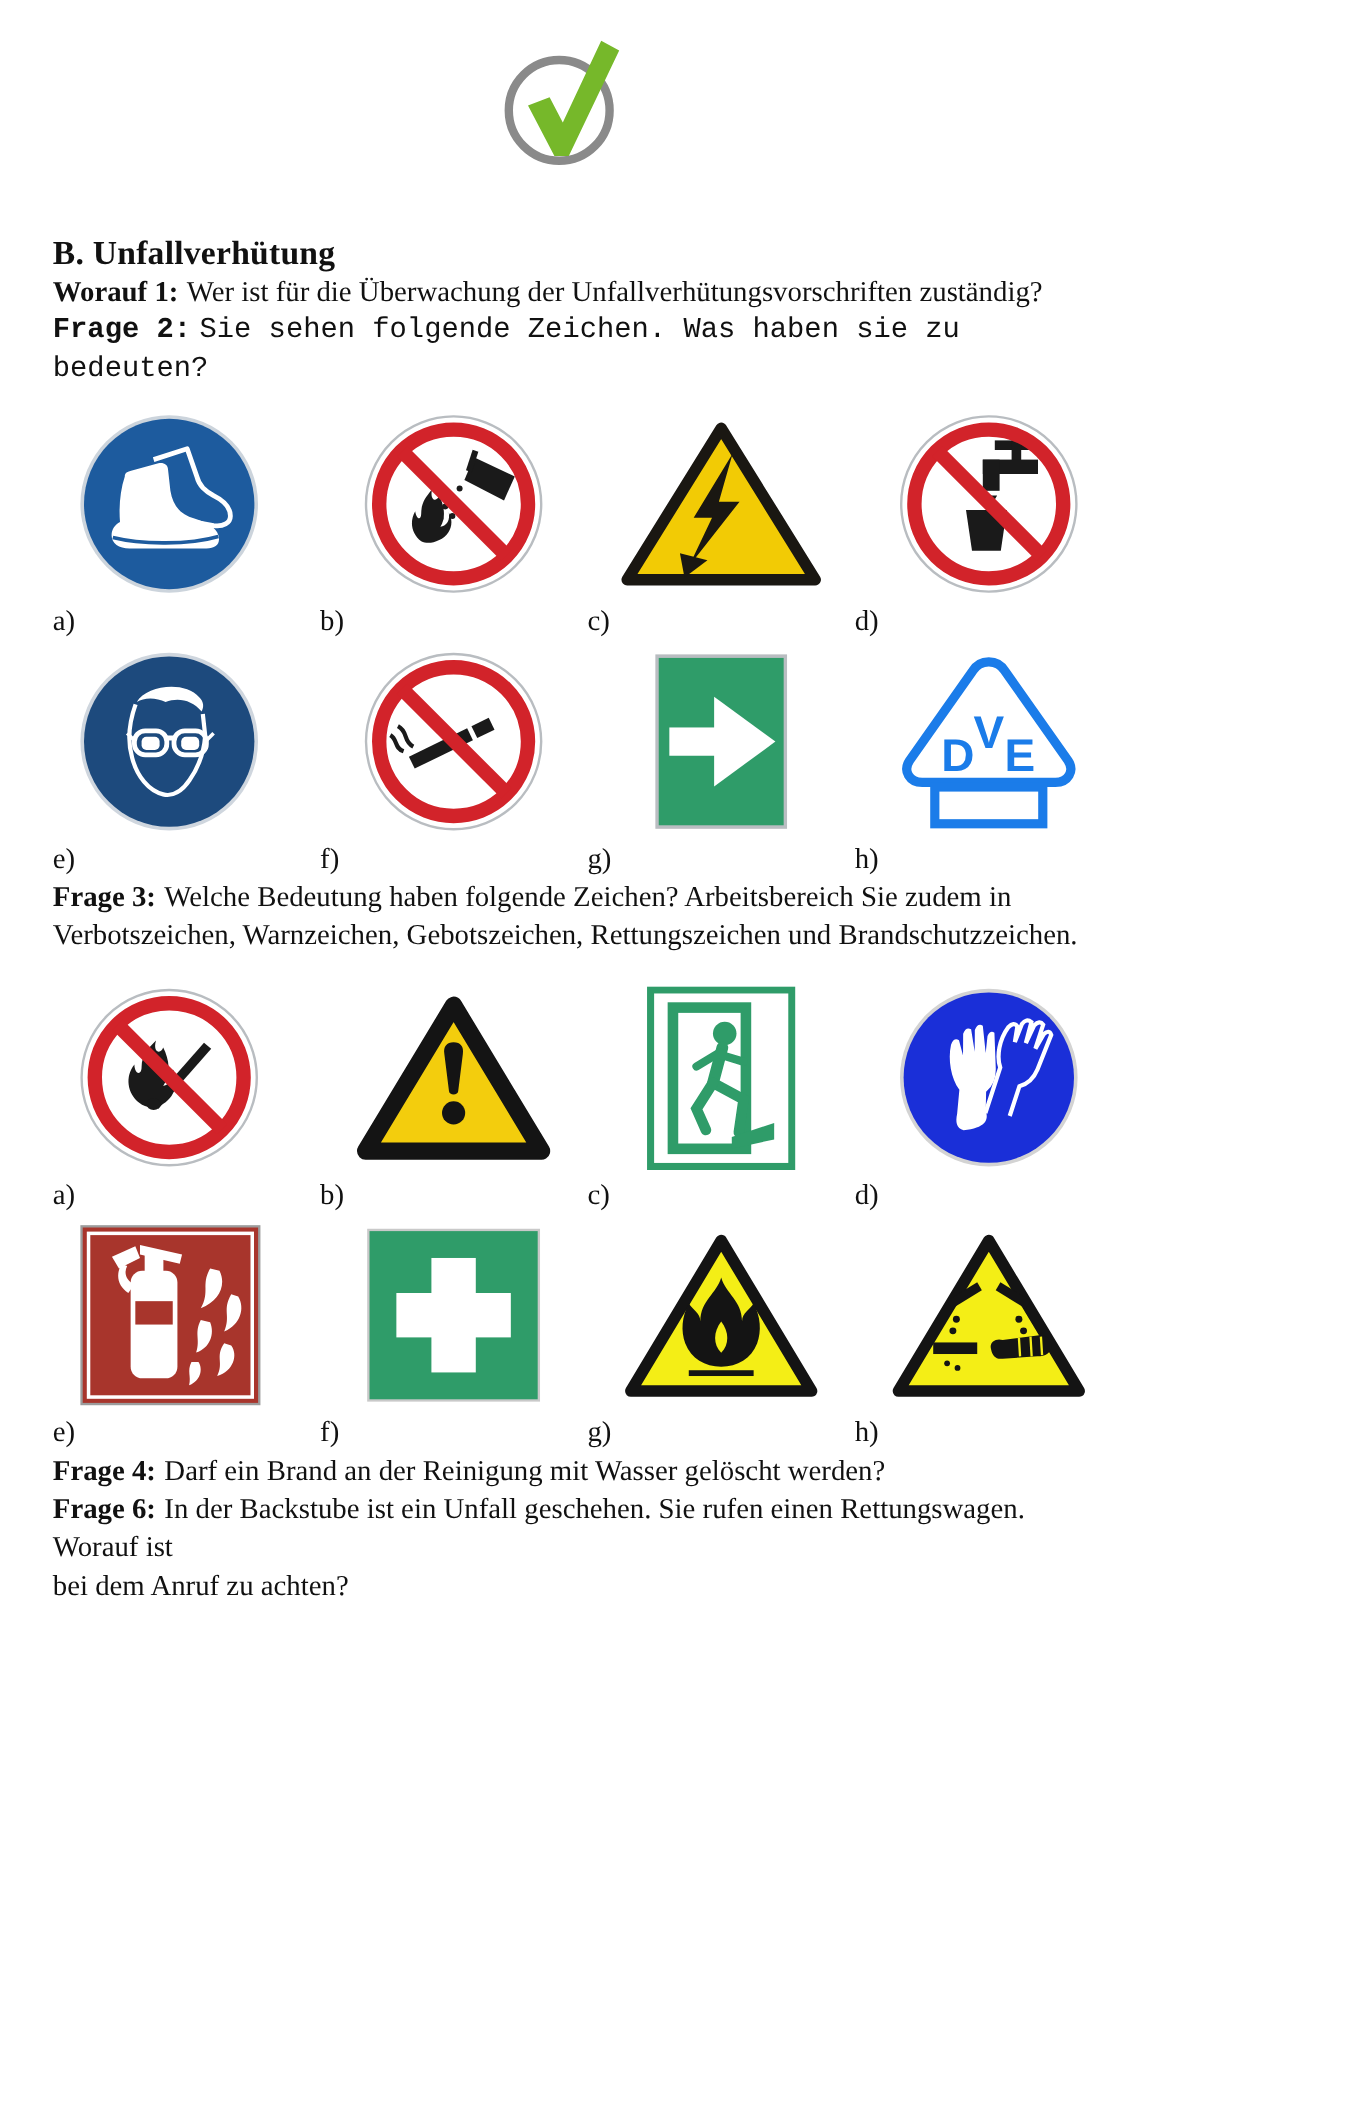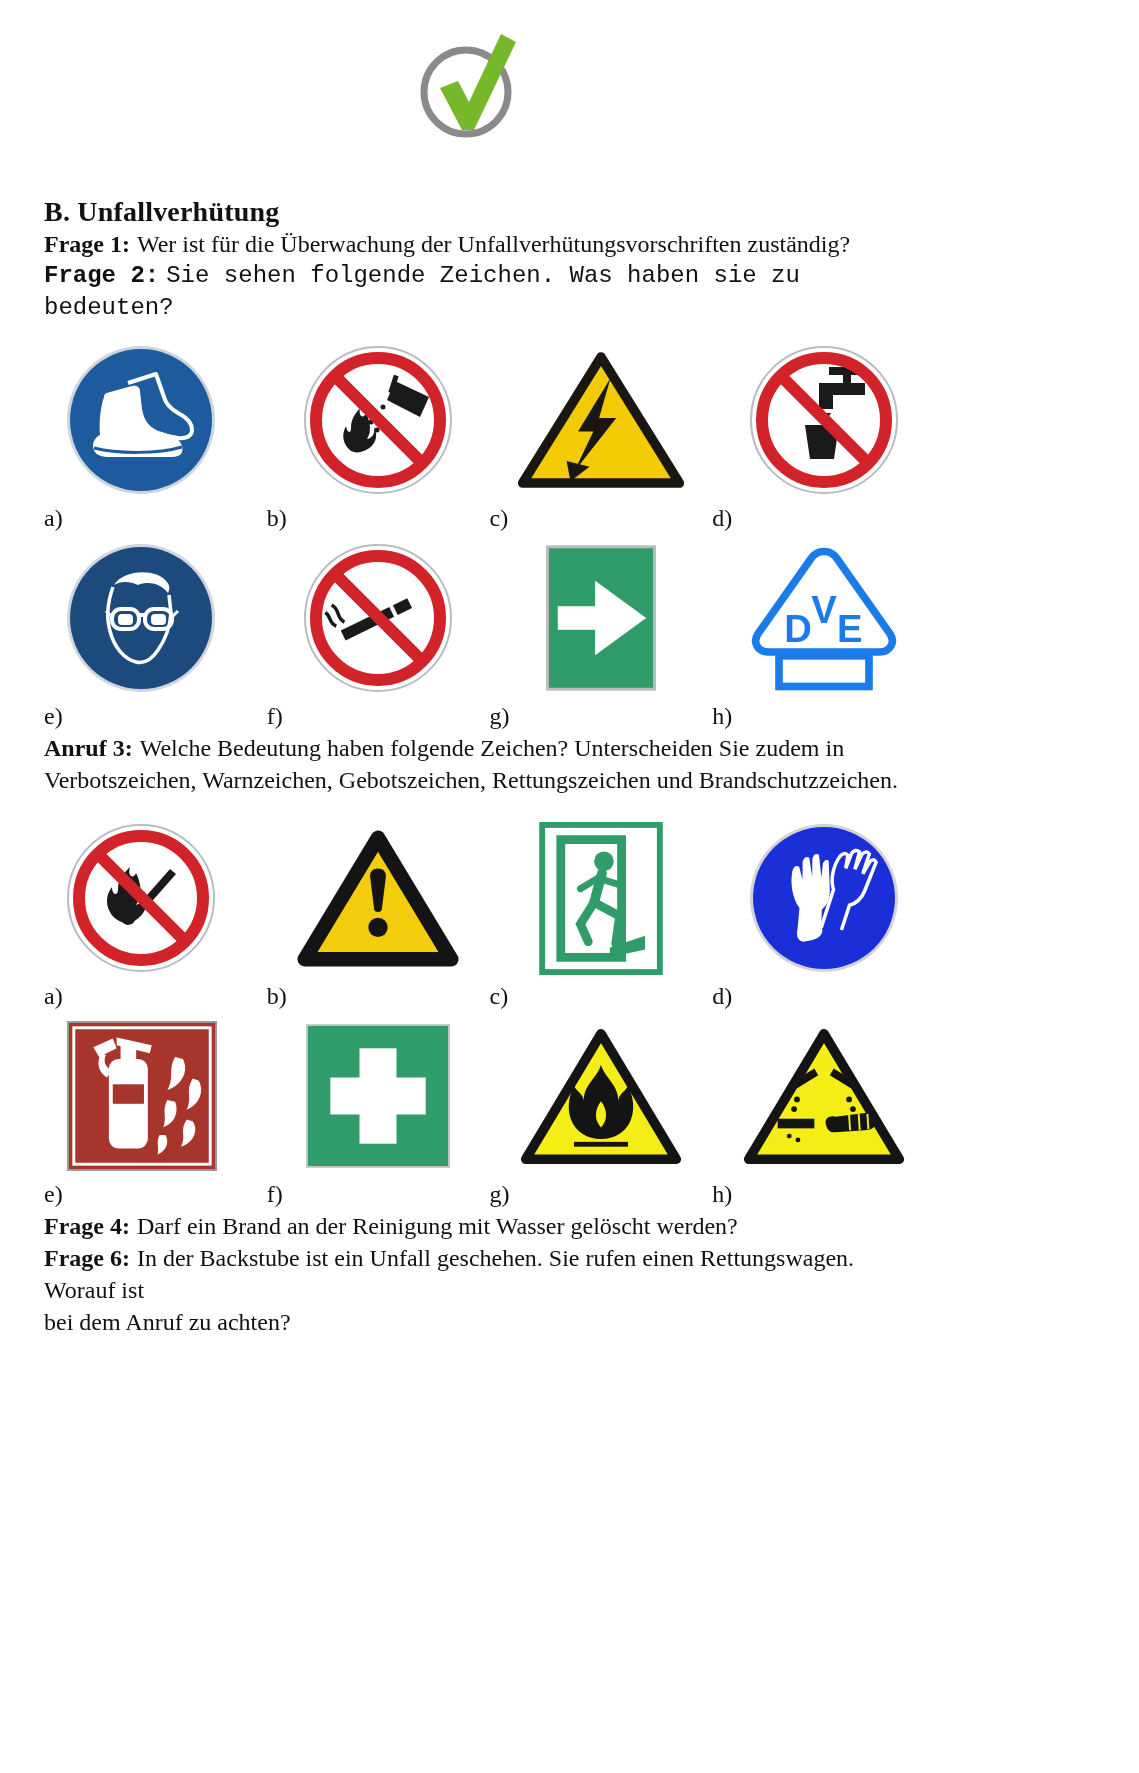--- a/index.html
+++ b/index.html
@@ -34,21 +34,21 @@
 
   <div class="logo-wrap">
     <svg width="100" height="118" viewBox="0 0 100 118" style="margin:0 auto;">
       <circle cx="48" cy="68" r="42" fill="none" stroke="#8a8a8a" stroke-width="7"></circle>
       <polygon points="22,64 40,57 51,78 83,10 98,18 56,106 44,106" fill="#76b82a"></polygon>
     </svg>
   </div>
 
   <h1 class="section-title">B. Unfallverhütung</h1>
 
-  <p class="q mt-q1"><span class="b">Frage 1:</span><span class="qt">Wer ist für die Überwachung der Unfallverhütungsvorschriften zuständig?</span></p>
+  <p class="q mt-q1"><span class="b">Worauf 1:</span><span class="qt">Wer ist für die Überwachung der Unfallverhütungsvorschriften zuständig?</span></p>
 
   <p class="q mt-q2"><span class="b">Frage 2:</span><span class="qt">Sie sehen folgende Zeichen. Was haben sie zu bedeuten?</span></p>
 
   <div class="grid mt-row1">
     <div class="cell first">
       <div class="frame">
         <svg width="150" height="150" viewBox="0 0 150 150">
           <circle cx="75" cy="75" r="74" fill="#ccd4dc"></circle>
           <circle cx="75" cy="75" r="71" fill="#1d5b9e"></circle>
           <path d="M62 38 L90 29 L98 52 C100 60 105 64 112 68 C120 72 126 78 126 85 C126 91 120 94 112 93 L96 90" fill="none" stroke="#fff" stroke-width="4" stroke-linejoin="round"></path>
@@ -161,21 +161,21 @@
             <text x="68" y="107">D</text>
             <text x="95" y="87">V</text>
             <text x="122" y="107">E</text>
           </g>
         </svg>
       </div>
       <div class="lbl">h)</div>
     </div>
   </div>
 
-  <p class="q mt-q3"><span class="b">Anruf 3:</span><span class="qt">Welche Bedeutung haben folgende Zeichen? Unterscheiden Sie zudem in
+  <p class="q mt-q3"><span class="b">Frage 3:</span><span class="qt">Welche Bedeutung haben folgende Zeichen? Arbeitsbereich Sie zudem in
 Verbotszeichen, Warnzeichen, Gebotszeichen, Rettungszeichen und Brandschutzzeichen.</span></p>
 
   <div class="grid mt-row3">
     <div class="cell first">
       <div class="frame">
         <svg width="150" height="150" viewBox="0 0 150 150">
           <circle cx="75" cy="75" r="73" fill="#fff" stroke="#b9bdc1" stroke-width="2"></circle>
           <g fill="#1a1a1a">
             <polygon points="60,96 104,46 110,51 66,101"></polygon>
             <path d="M50 96 C40 88 38 74 46 64 C46 72 52 74 52 66 C52 56 58 50 64 44 C61 54 68 56 70 50 C75 60 77 72 70 82 C77 80 79 74 78 68 C84 78 80 92 68 98 C61 101 55 100 50 96 Z"></path>

